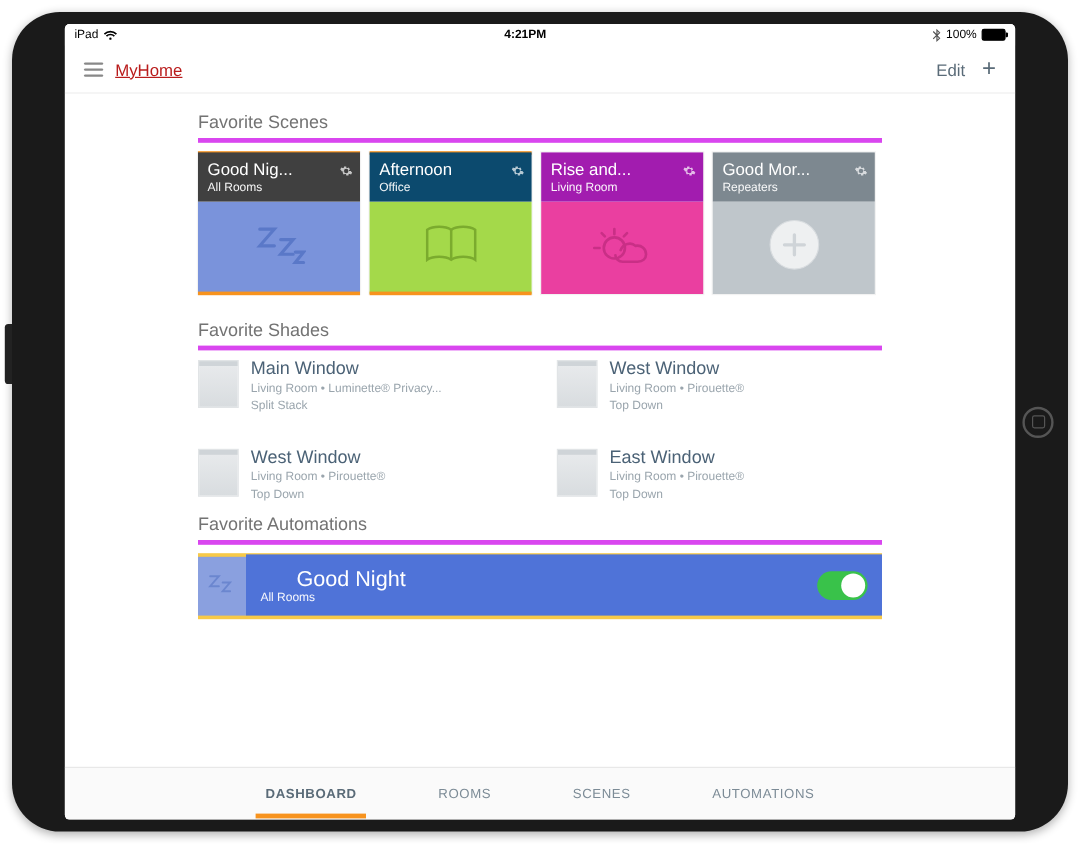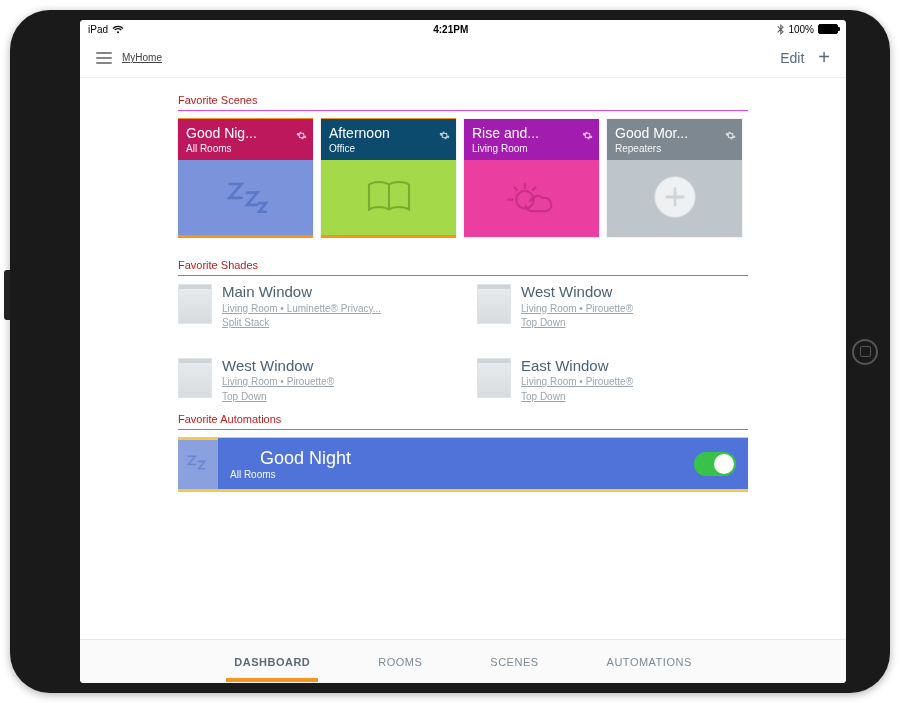--- a/index.html
+++ b/index.html
@@ -10,21 +10,21 @@
     justify-content: center;
     align-items: center;
     height: 703px;
     width: 900px;
   }
   .device {
     width: 880px;
     height: 683px;
     background: #1a1a1a;
     border-radius: 40px;
-    padding: 10px 44px 10px 70px;
+    padding: 10px 44px 10px 44px;
     position: relative;
     box-shadow: 0 2px 8px rgba(0,0,0,0.3);
   }
   .device::before{
     content:"";
     position:absolute;
     left:-6px; top:260px;
     width:6px; height:50px;
     background:#222; border-radius:3px 0 0 3px;
   }
@@ -80,71 +80,71 @@
     height: 40px;
     display:flex;
     align-items:center;
     justify-content:space-between;
     padding: 0 16px;
     border-bottom: 1px solid #eee;
   }
   .header-left{display:flex;align-items:center;gap:10px;}
   .hamburger{display:flex;flex-direction:column;gap:3px;}
   .hamburger span{width:16px;height:2px;background:#888;border-radius:1px;}
-  .header-title{color:#404040;font-size:10px;text-decoration:underline;}
+  .header-title{color:#b91c1c;font-size:14px;text-decoration:underline;}
   .header-right{display:flex;align-items:center;gap:14px;color:#5a6b78;font-size:14px;}
   .plus{font-size:20px;font-weight:300;color:#5a6b78;}
 
   
   .content {
     flex:1;
     overflow:auto;
     padding: 10px 0 0 0;
   }
   .inner{width:570px;margin:0 auto;}
   .section-title{
-    color:#b91c1c;font-size:11px;padding:6px 0 4px 0;border-bottom:1px solid #d946ef;margin-bottom:8px;
+    color:#737373;font-size:15px;padding:6px 0 4px 0;border-bottom:4px solid #d946ef;margin-bottom:8px;
   }
 
   
   .scenes-row{display:flex;gap:8px;margin-bottom:16px;}
   .scene{
     width:135px;height:118px;display:flex;flex-direction:column;color:#fff;position:relative;
     box-shadow: 0 0 0 1px rgba(0,0,0,0.05);
   }
   .scene.orange-edge::before,.scene.orange-edge::after{
     content:"";position:absolute;left:0;right:0;height:3px;background:#f7931e;
   }
   .scene.orange-edge::before{top:-1px;}
   .scene.orange-edge::after{bottom:-1px;}
   .scene-head{padding:7px 8px 6px 8px;position:relative;}
   .scene-title{font-size:14px;font-weight:500;line-height:1.1;white-space:nowrap;overflow:hidden;text-overflow:ellipsis;}
   .scene-sub{font-size:10px;opacity:0.95;margin-top:2px;}
   .gear{position:absolute;top:8px;right:6px;opacity:0.7;}
   .scene-body{flex:1;display:flex;align-items:center;justify-content:center;}
-  .sc1 .scene-head{background:#be185d;}
+  .sc1 .scene-head{background:#404040;}
   .sc1 .scene-body{background:#7a93db;}
   .sc2 .scene-head{background:#0c4a6e;}
   .sc2 .scene-body{background:#a4d94a;}
   .sc3 .scene-head{background:#a21caf;}
   .sc3 .scene-body{background:#ea3fa0;}
   .sc4 .scene-head{background:#7d8890;}
   .sc4 .scene-body{background:#bfc6cb;}
 
   
   .shades-grid{display:grid;grid-template-columns:1fr 1fr;column-gap:40px;row-gap:14px;margin-bottom:4px;gap:28px;}
   .shade{display:flex;gap:10px;align-items:flex-start;}
   .shade-thumb{
     width:34px;height:40px;background:linear-gradient(180deg,#e9ebed 0%,#d8dcdf 100%);
     border:1px solid #e1e4e6;position:relative;
   }
   .shade-thumb::after{content:"";position:absolute;left:0;right:0;top:0;height:4px;background:#cfd4d8;}
   .shade-info{display:flex;flex-direction:column;}
   .shade-name{color:#4b6276;font-size:15px;line-height:1.1;}
-  .shade-detail{color:#9aa5ad;font-size:10px;line-height:1.25;margin-top:2px;text-decoration:underline;}
+  .shade-detail{color:#9aa5ad;font-size:10px;line-height:1.25;margin-top:2px;}
 
   
   .auto-row{
     display:flex;align-items:center;height:52px;position:relative;
     margin-bottom:10px;
   }
   .auto-row::before,.auto-row::after{
     content:"";position:absolute;left:0;right:0;height:3px;background:#f7c948;
   }
   .auto-row::before{top:-1px;}

